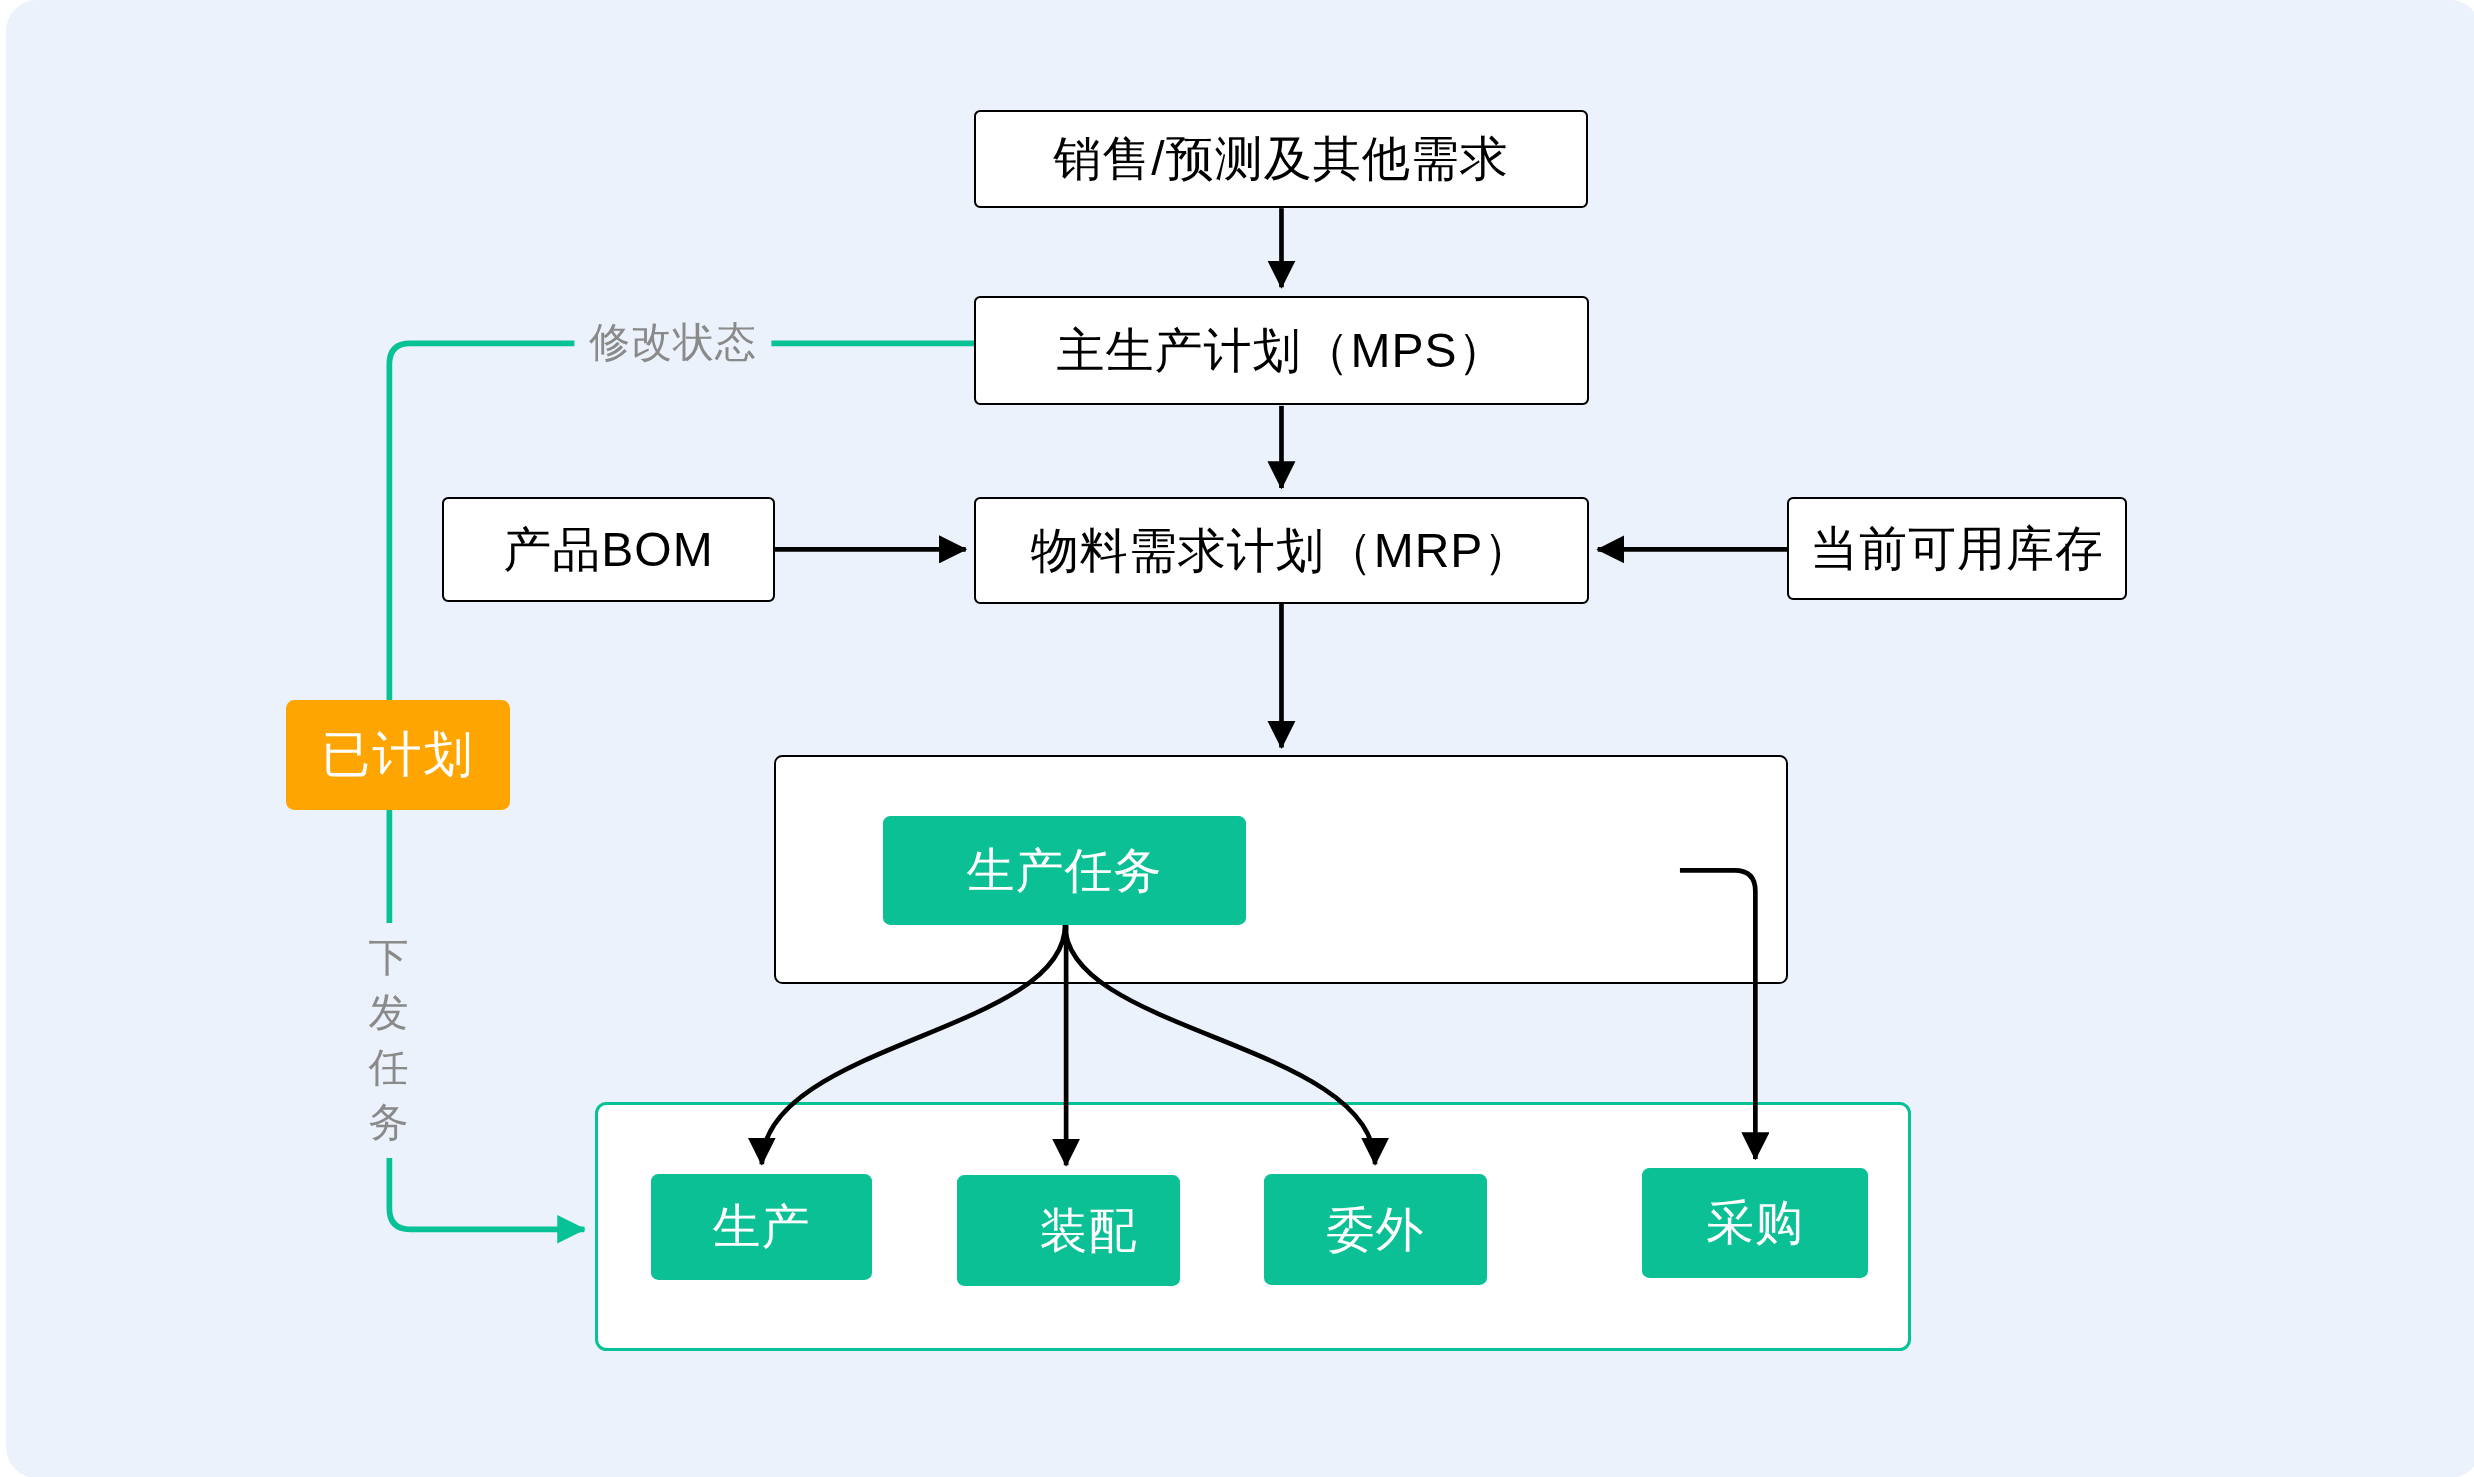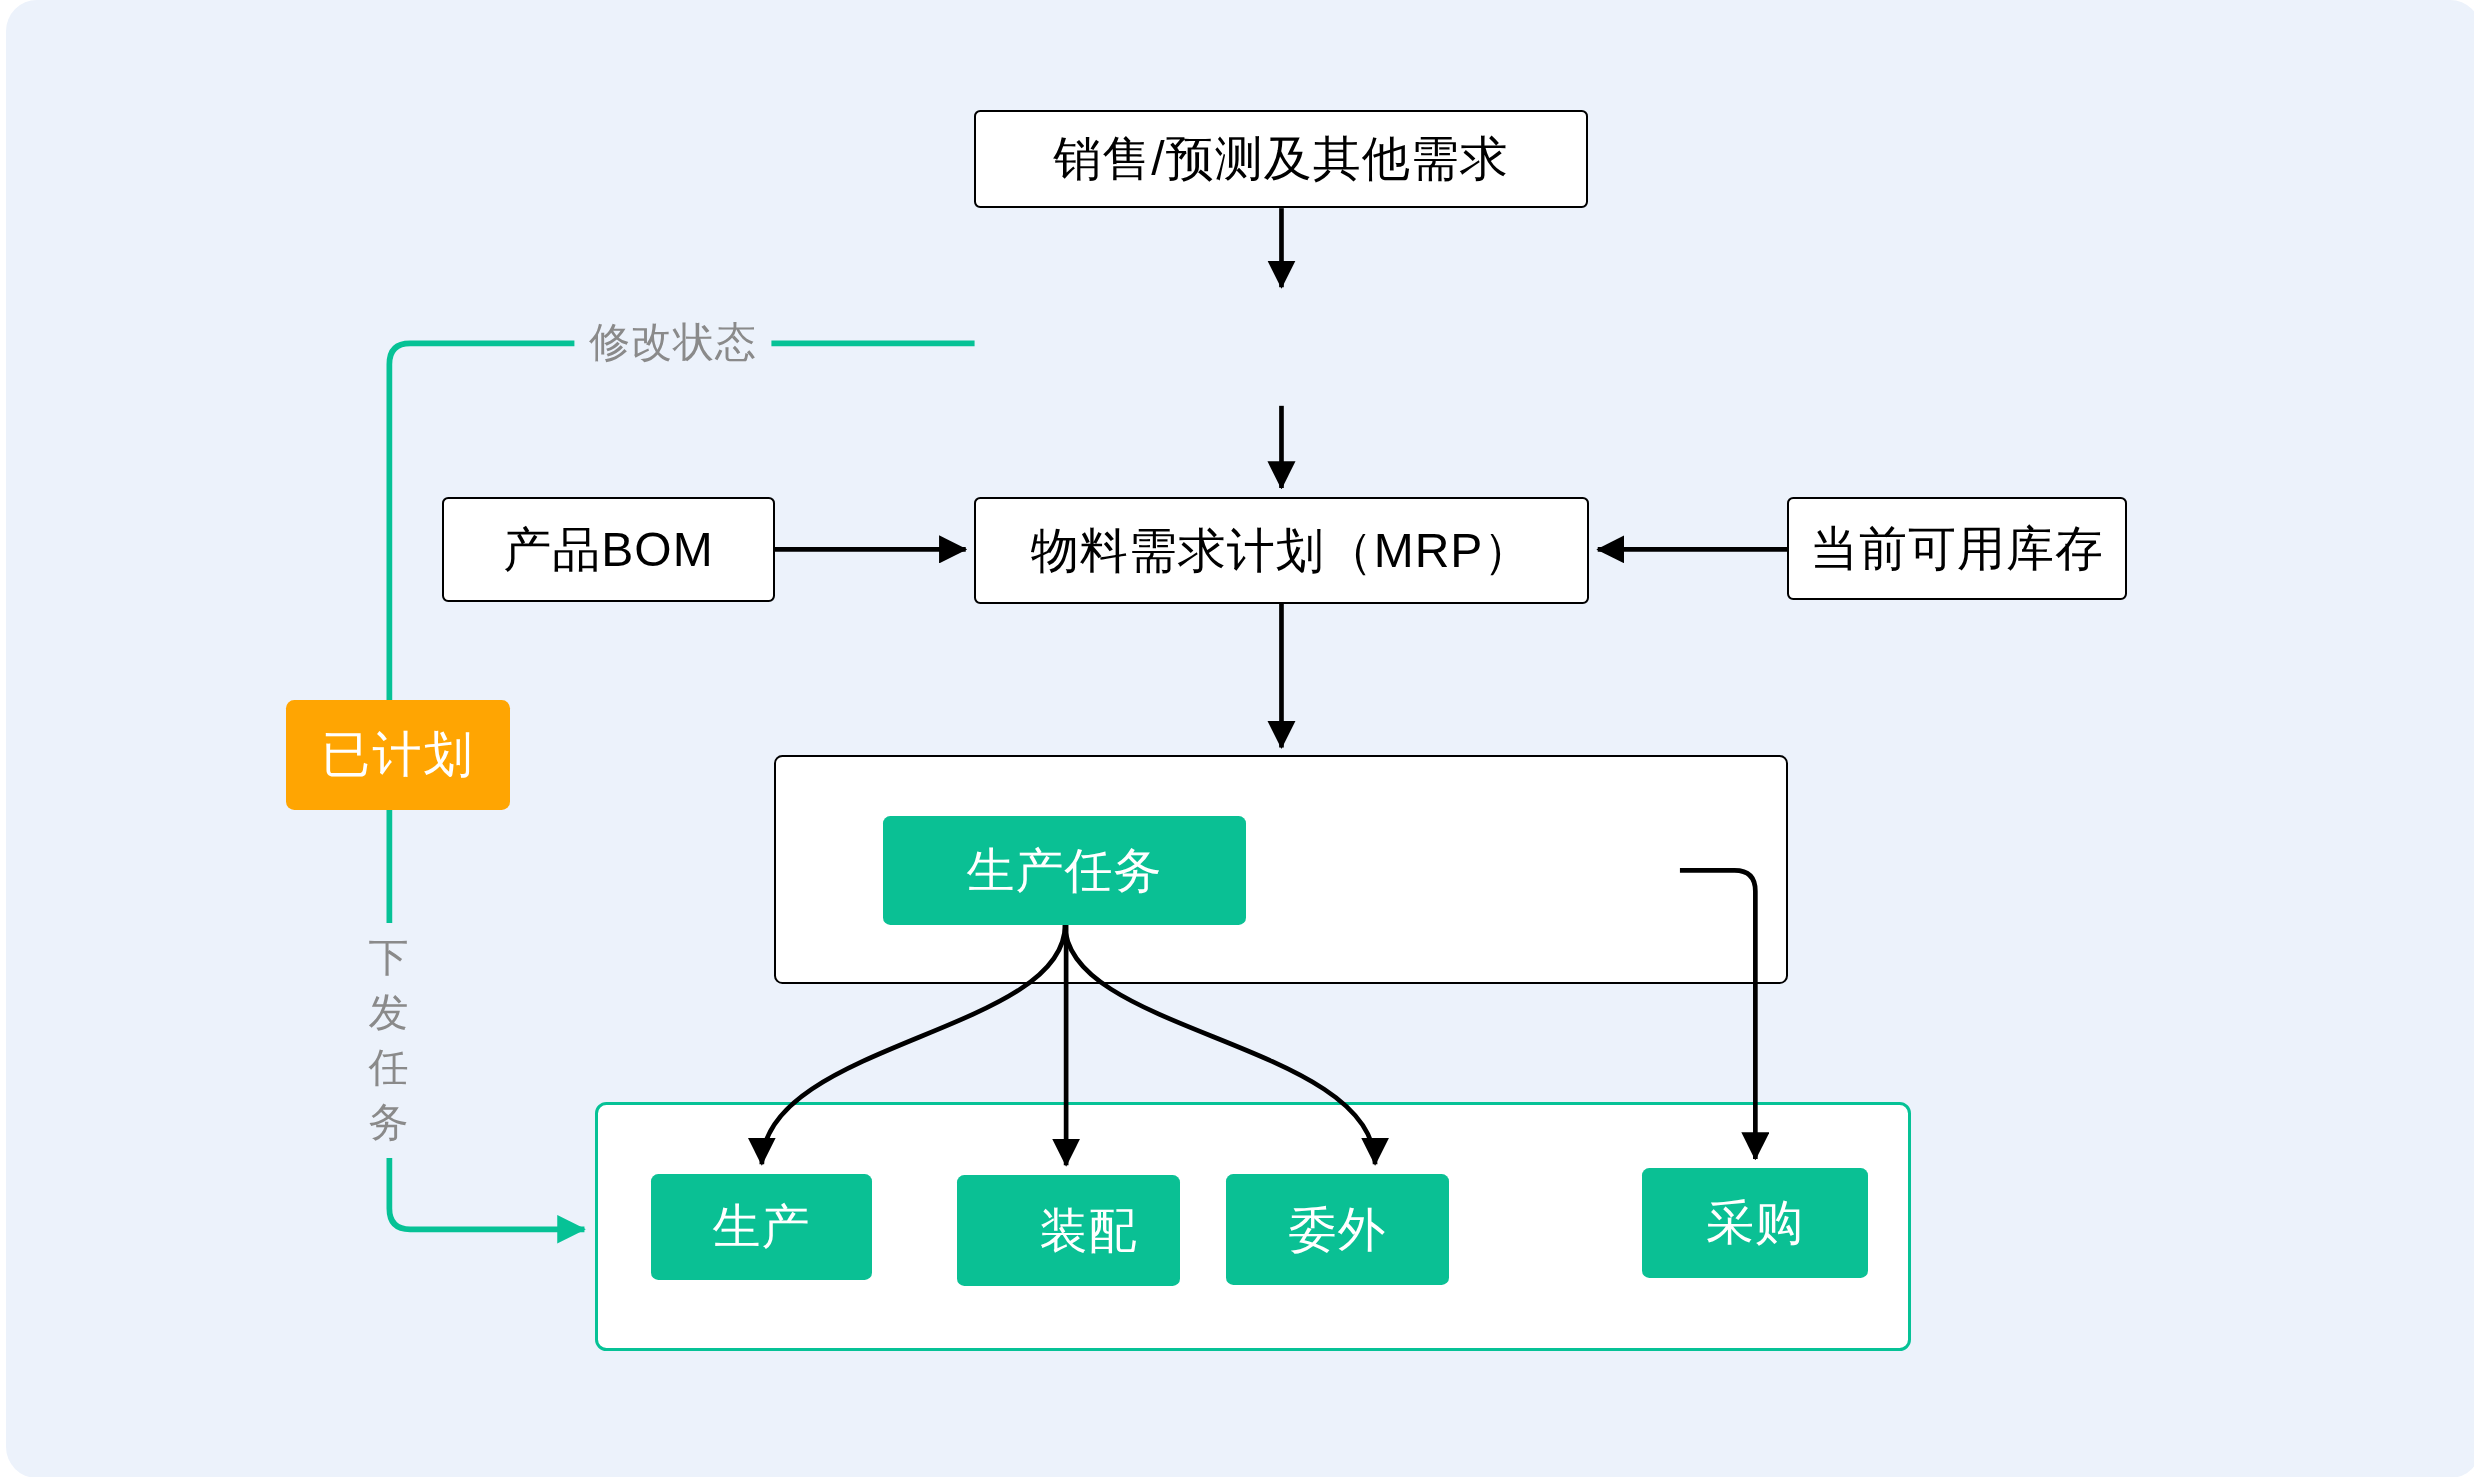--- a/index.html
+++ b/index.html
@@ -51,29 +51,30 @@
     <path d="M 2452 1160 L 2452 1437" fill="none" stroke="#000" stroke-width="9" marker-end="url(#arrow-black)"></path>
     <path d="M 1471 1056 L 1845 1056" fill="none" stroke="#000" stroke-width="9" marker-end="url(#arrow-black)"></path>
     <path d="M 3425 1056 L 3060 1056" fill="none" stroke="#000" stroke-width="9" marker-end="url(#arrow-black)"></path>
     <path d="M 2036 1778 C 2036 1985 1453 2005 1453 2238" fill="none" stroke="#000" stroke-width="9" marker-end="url(#arrow-black)"></path>
     <path d="M 2038 1778 L 2038 2240" fill="none" stroke="#000" stroke-width="9" marker-end="url(#arrow-black)"></path>
     <path d="M 2036 1778 C 2036 1985 2632 2005 2632 2238" fill="none" stroke="#000" stroke-width="9" marker-end="url(#arrow-black)"></path>
     <path d="M 3218 1673 H 3323 Q 3363 1673 3363 1713 V 2228" fill="none" stroke="#000" stroke-width="9" marker-end="url(#arrow-black)"></path>
   </svg>
 
   <div class="node white" style="left:968px;top:110px;width:614px;height:98px;">销售/预测及其他需求</div>
+  <div class="node white" style="left:968px;top:296px;width:615px;height:109px;">主生产计划（MPS）</div>
   <div class="node white" style="left:968px;top:497px;width:615px;height:107px;">物料需求计划（MRP）</div>
   <div class="node white" style="left:436px;top:497px;width:333px;height:105px;">产品BOM</div>
   <div class="node white" style="left:1781px;top:497px;width:340px;height:103px;">当前可用库存</div>
 
   <div class="node green" style="left:877px;top:816px;width:363px;height:109px;">生产任务</div>
 
   <div class="node green" style="left:645px;top:1174px;width:221px;height:106px;">生产</div>
   <div class="node green" style="left:951px;top:1175px;width:223px;height:111px;padding-left:40px;">装配</div>
-  <div class="node green" style="left:1220px;top:1174px;width:223px;height:111px;">委外</div>
+  <div class="node green" style="left:1258px;top:1174px;width:223px;height:111px;">委外</div>
   <div class="node green" style="left:1636px;top:1168px;width:226px;height:110px;">采购</div>
 
   <div class="badge" style="left:280px;top:700px;width:224px;height:110px;">已计划</div>
 
   <div class="edge-label" id="label-modify" style="left:667px;top:343px;">修改状态</div>
   <div class="edge-label" id="label-dispatch" style="left:383px;top:923px;">下发任务</div>
 
 </div>
 
 

